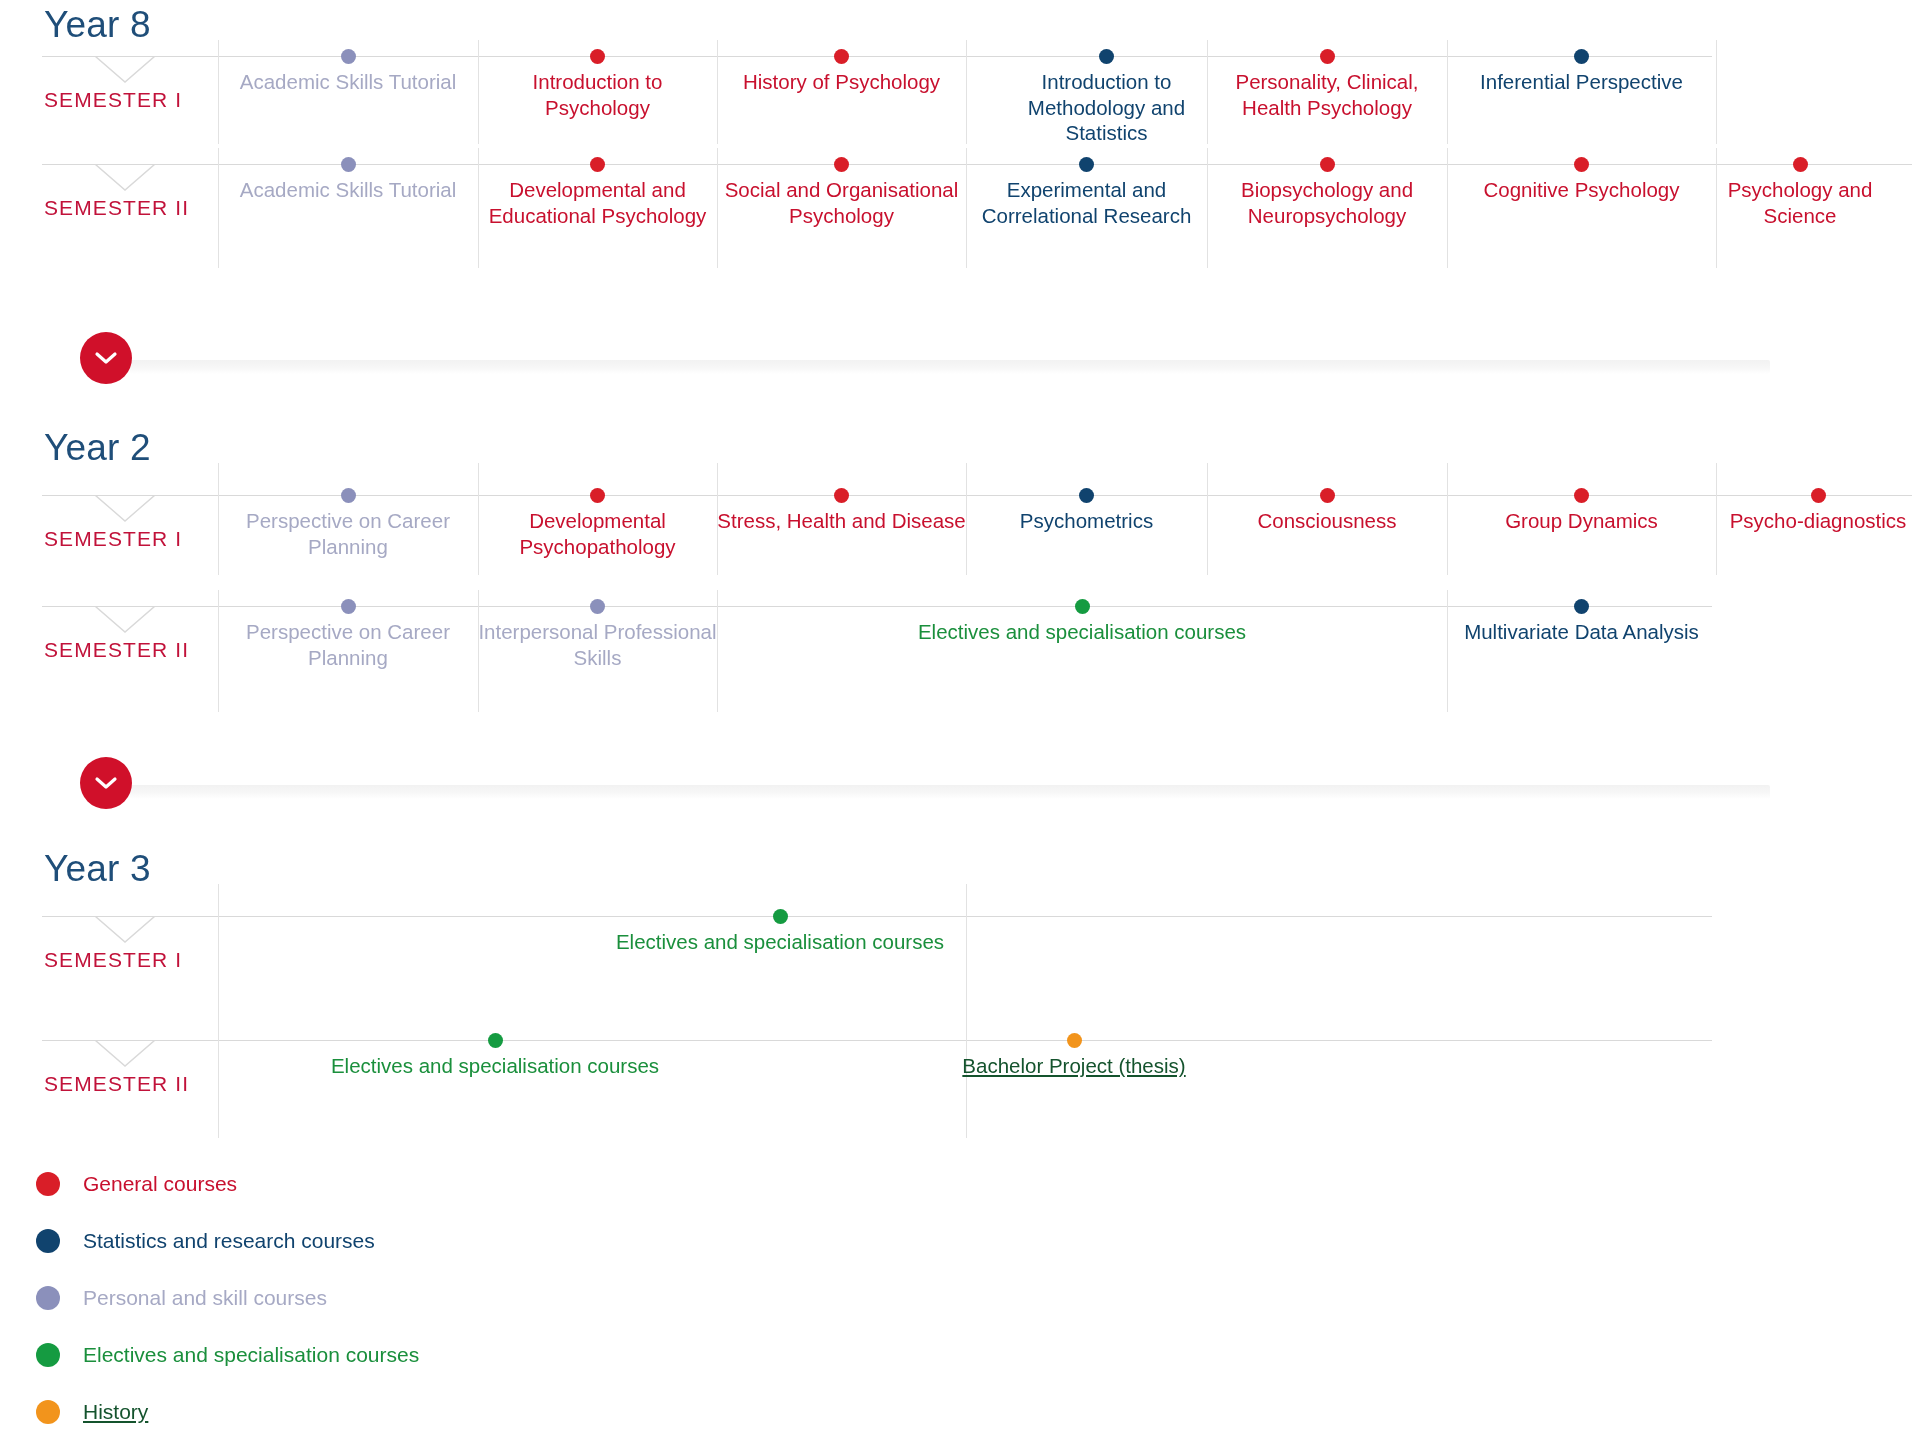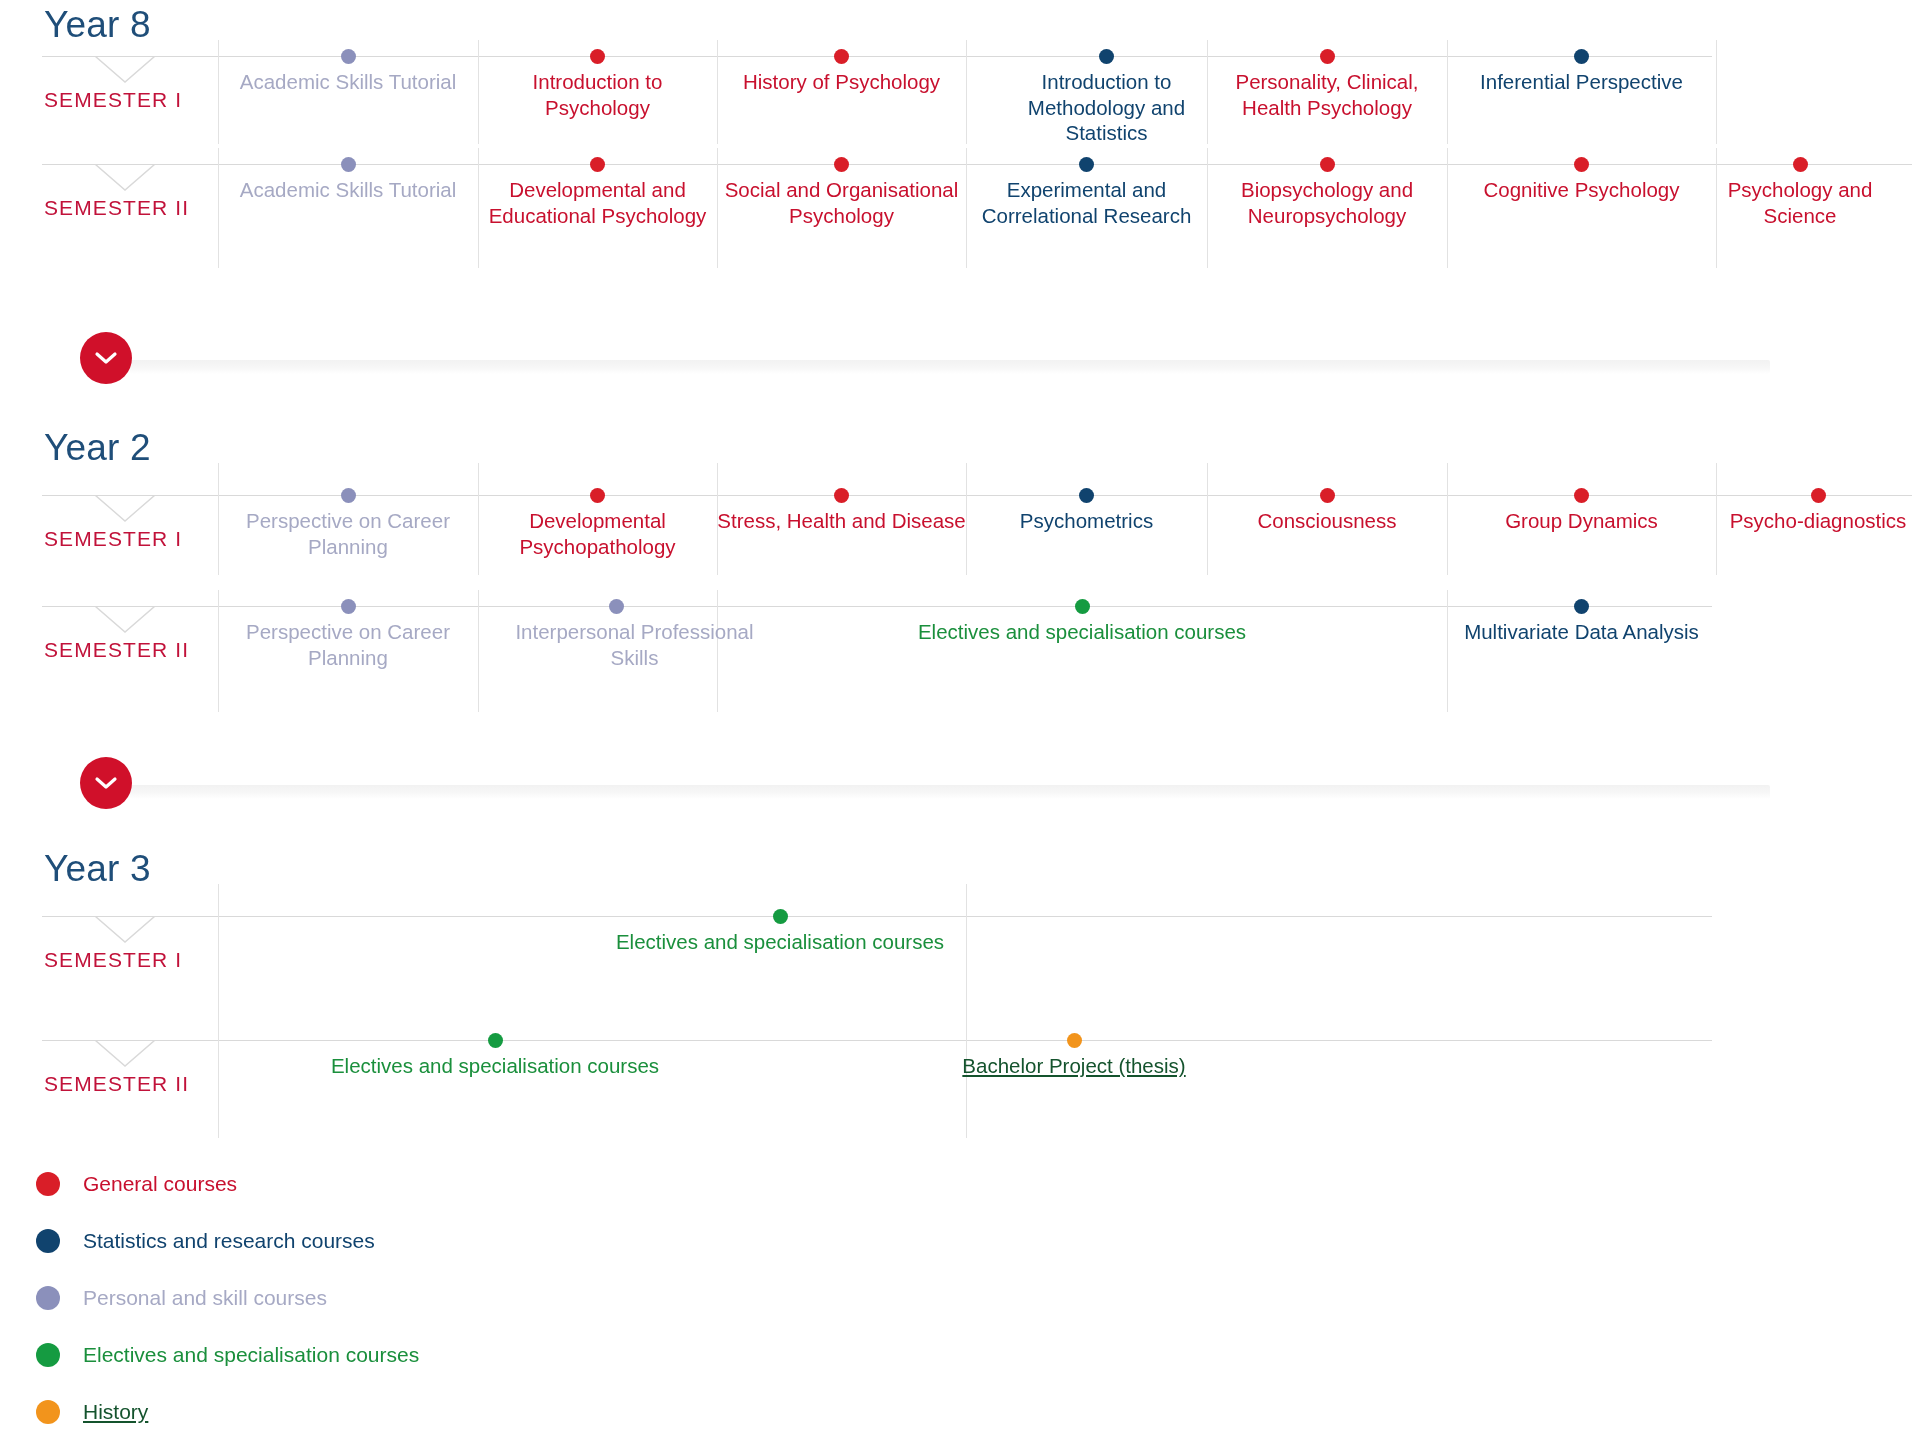--- a/index.html
+++ b/index.html
@@ -329,21 +329,21 @@
         <svg width="60" height="28" viewBox="0 0 60 28">
             <polyline points="0,0 30,26 60,0" fill="none" stroke="#d9d9d9" stroke-width="1.4"></polyline>
           </svg>
       </div>
       <div class="sem-label" style="top:48px;">SEMESTER II</div>
 
       <div class="course" style="left:218px; top:9px; width:260px;">
         <span class="dot d-personal"></span>
         <span class="label c-personal">Perspective on Career Planning</span>
       </div>
-      <div class="course" style="left:478px; top:9px; width:239px;padding-left:37px;">
+      <div class="course" style="left:478px; top:9px; width:239px;">
         <span class="dot d-personal"></span>
         <span class="label c-personal">Interpersonal Professional Skills</span>
       </div>
       <div class="course" style="left:717px; top:9px; width:730px;">
         <span class="dot d-elective"></span>
         <span class="label c-elective">Electives and specialisation courses</span>
       </div>
       <div class="course" style="left:1447px; top:9px; width:269px;">
         <span class="dot d-stats"></span>
         <span class="label c-stats">Multivariate Data Analysis</span>

